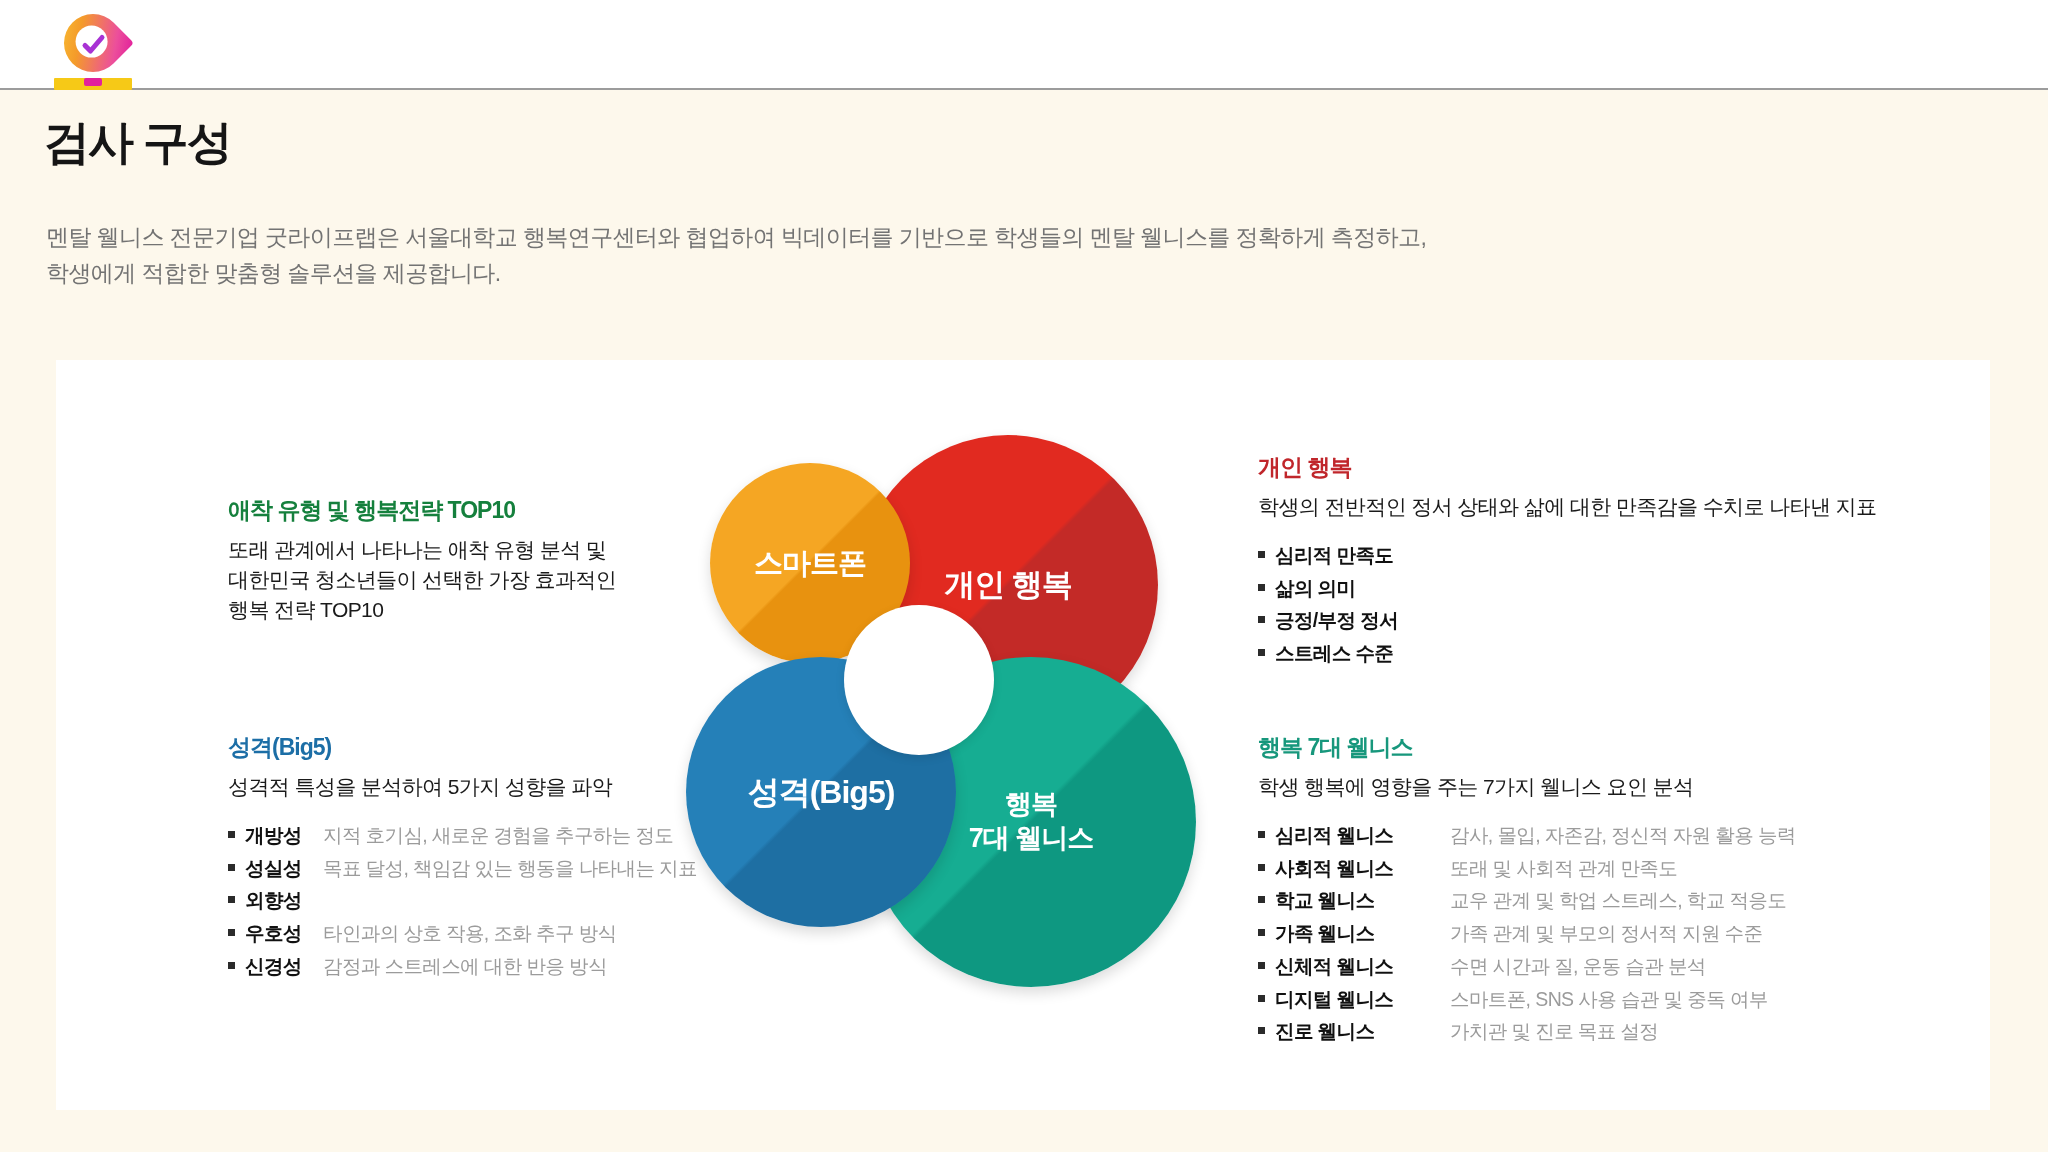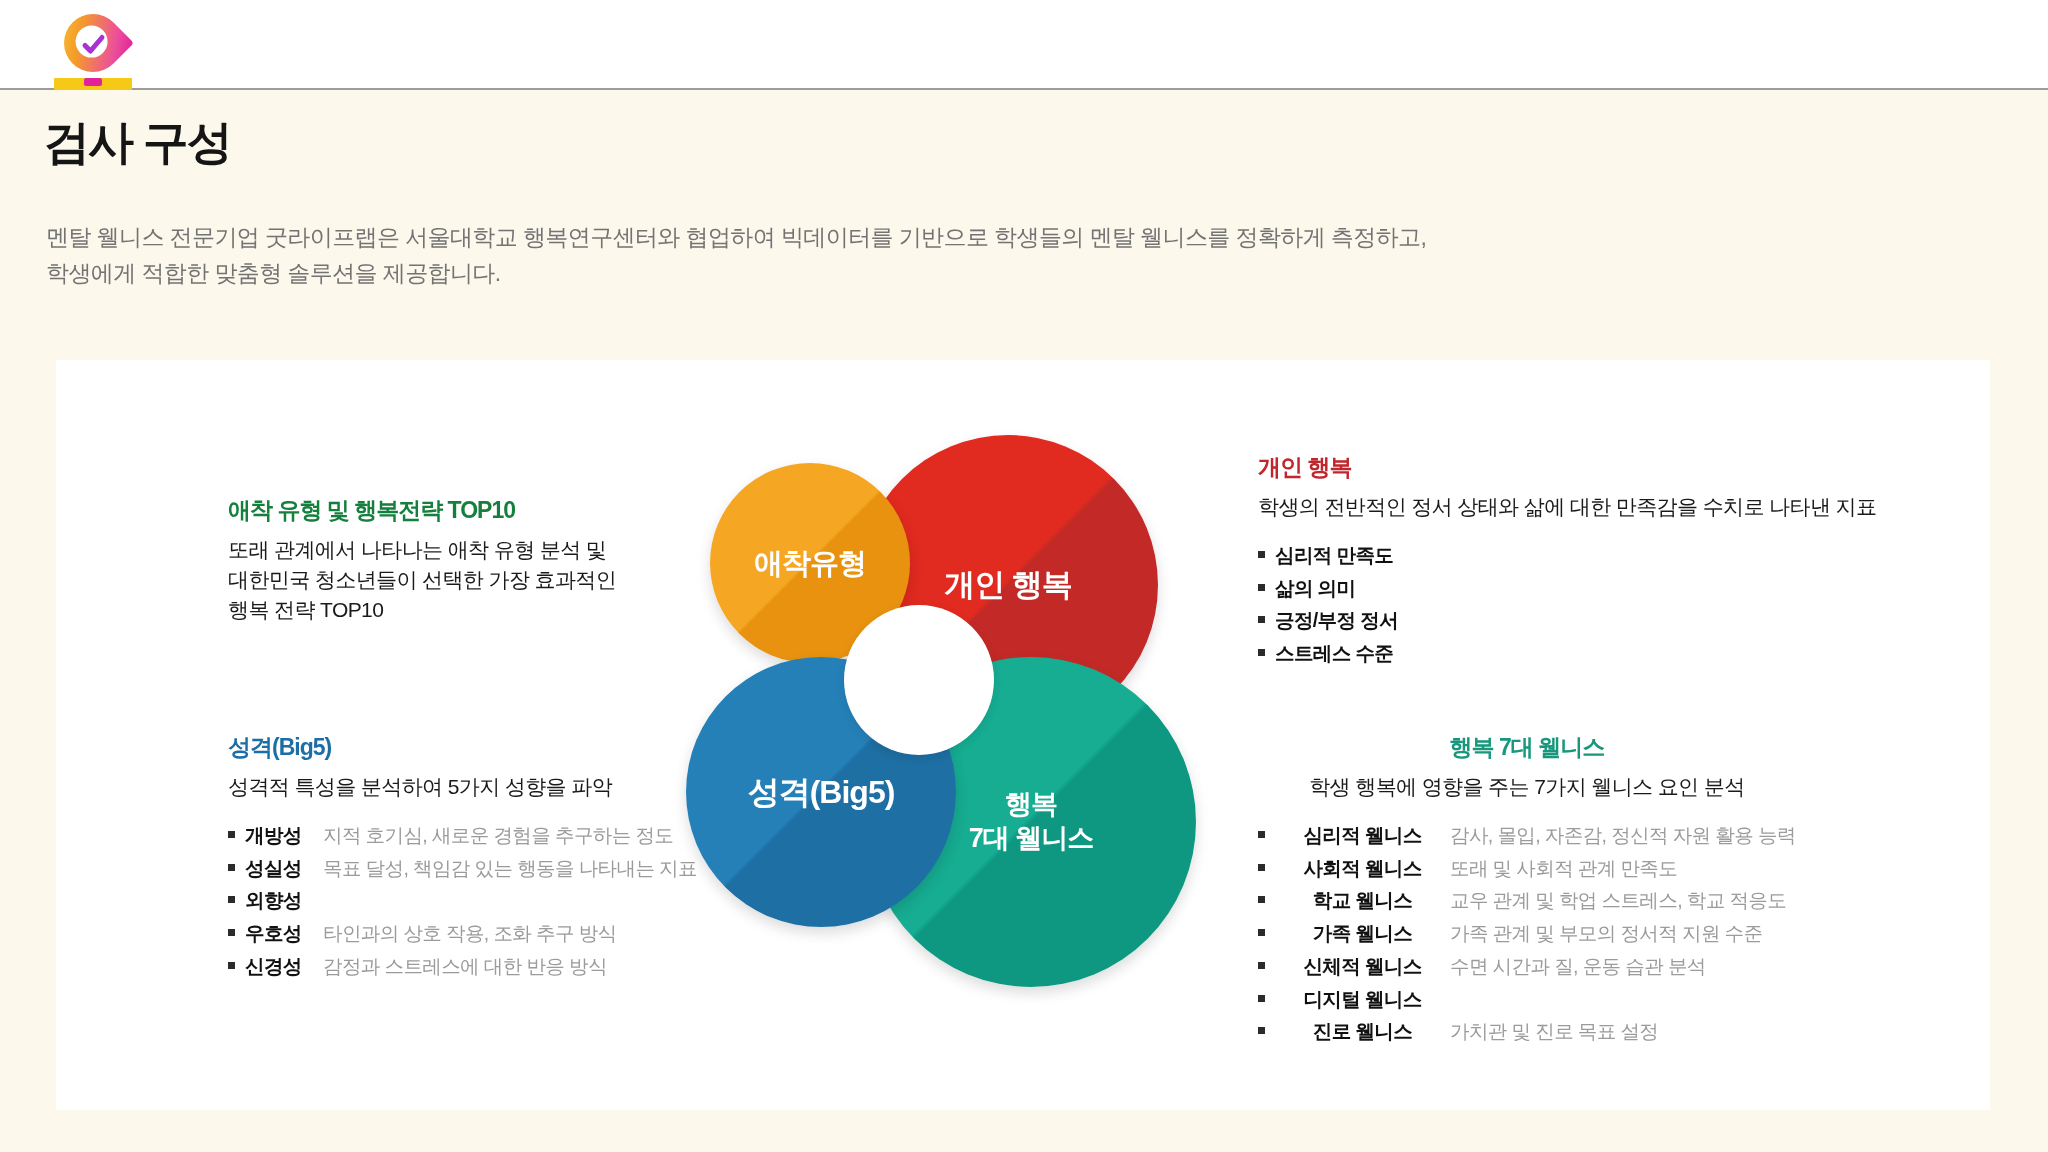--- a/index.html
+++ b/index.html
@@ -239,21 +239,21 @@
     font-weight: bold;
     color: #111111;
   }
   .b-key-w { width: 78px; flex: 0 0 auto; }
   .b-key-w7 { width: 175px; flex: 0 0 auto; }
   .b-desc { color: #9b9b9b; }
 
   .blk-attachment { left: 172px; top: 135px; }
   .blk-big5       { left: 172px; top: 372px; }
   .blk-happiness  { left: 1202px; top: 92px; }
-  .blk-wellness   { left: 1202px; top: 372px; text-align: center; }
+  .blk-wellness   { left: 1202px; top: 372px; }
 </style>
 </head>
 <body>
 
 <div class="header">
   <div class="logo-wrap">
     <div class="logo-pin">
       <div class="logo-pin-inner"></div>
     </div>
     <svg class="logo-check" viewBox="0 0 34 34">
@@ -317,21 +317,21 @@
     <div class="petal petal-happiness">
       <span class="petal-label">개인 행복</span>
     </div>
     <div class="petal petal-wellness">
       <span>
         <span class="petal-label">행복</span>
         <span class="petal-label">7대 웰니스</span>
       </span>
     </div>
     <div class="petal petal-attachment">
-      <span class="petal-label">애착유형</span>
+      <span class="petal-label">스마트폰</span>
     </div>
     <div class="petal petal-big5">
       <span class="petal-label">성격(Big5)</span>
     </div>
     <div class="flower-core"></div>
   </div>
 
   <div class="block blk-happiness">
     <div class="block-title t-red">개인 행복</div>
     <div class="block-sub">학생의 전반적인 정서 상태와 삶에 대한 만족감을 수치로 나타낸 지표</div>
@@ -380,20 +380,21 @@
         <span class="b-desc">가족 관계 및 부모의 정서적 지원 수준</span>
       </li>
       <li>
         <span class="sq"></span>
         <span class="b-key b-key-w7">신체적 웰니스</span>
         <span class="b-desc">수면 시간과 질, 운동 습관 분석</span>
       </li>
       <li>
         <span class="sq"></span>
         <span class="b-key b-key-w7">디지털 웰니스</span>
+        <span class="b-desc">스마트폰, SNS 사용 습관 및 중독 여부</span>
       </li>
       <li>
         <span class="sq"></span>
         <span class="b-key b-key-w7">진로 웰니스</span>
         <span class="b-desc">가치관 및 진로 목표 설정</span>
       </li>
     </ul>
   </div>
 
 </div>

